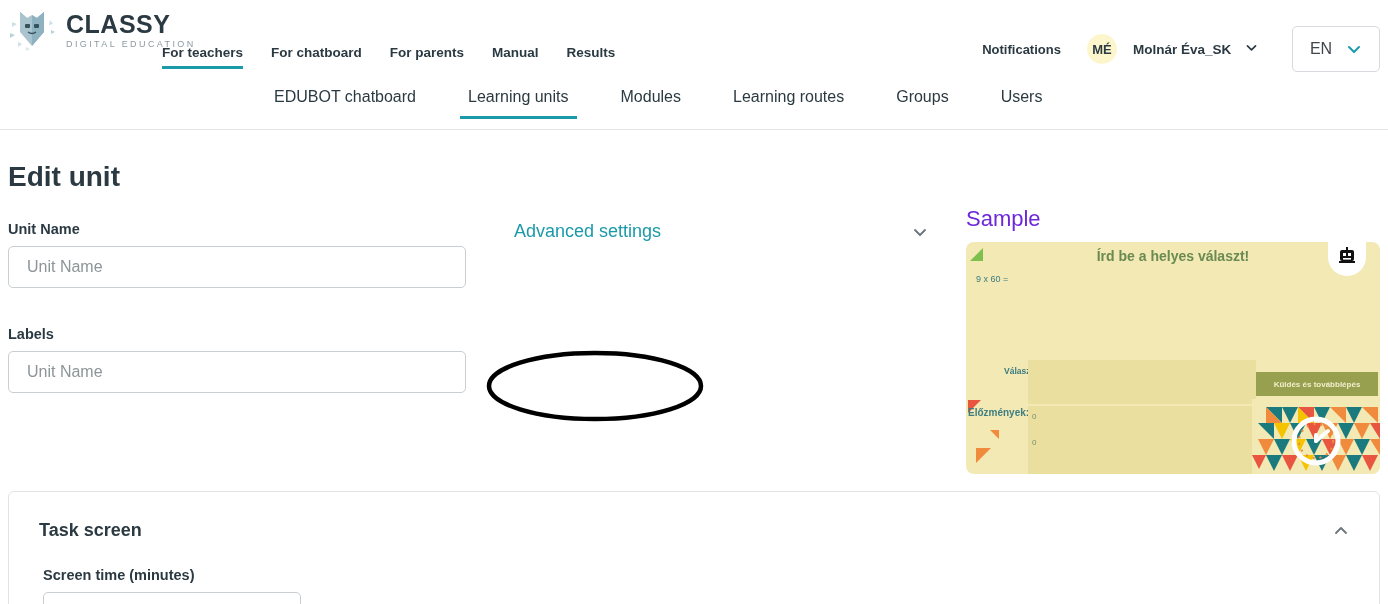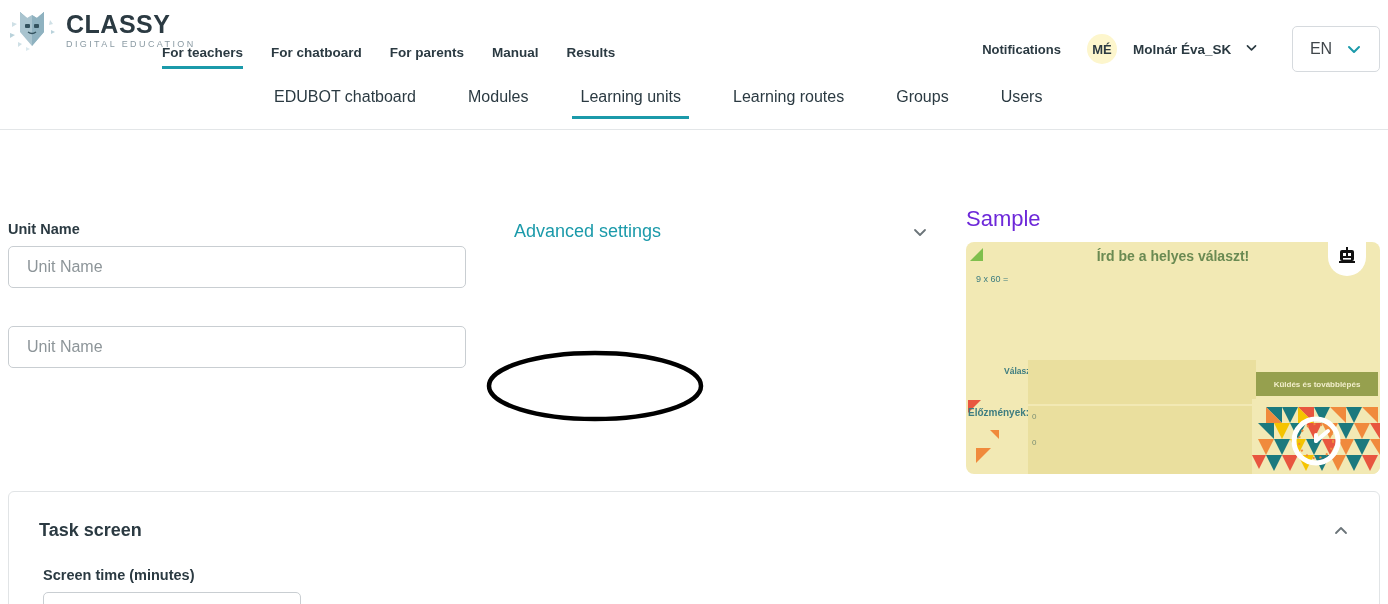--- a/index.html
+++ b/index.html
@@ -249,35 +249,37 @@
         <svg style="width:16px;height:16px" viewBox="0 0 16 16">
           <path d="M3 6 L8 11 L13 6" stroke="#1b9aaa" stroke-width="2" fill="none" stroke-linecap="round" stroke-linejoin="round"></path>
         </svg>
       </div>
     </div>
   </div>
 
   <div class="subnav">
     <div class="subnav-inner">
       <div class="subitem">EDUBOT chatboard</div>
+      <div class="subitem active">Learning units</div>
       <div class="subitem">Modules</div>
-      <div class="subitem active">Learning units</div>
       <div class="subitem">Learning routes</div>
       <div class="subitem">Groups</div>
       <div class="subitem">Users</div>
     </div>
   </div>
 
   <div class="content">
 
+    <div class="page-title">Edit unit</div>
 
     <div class="form-col">
       <div class="field-label">Unit Name</div>
       <input class="text-input" type="text" placeholder="Unit Name" style="">
       <div class="field-gap"></div>
+      <div class="field-label">Labels</div>
       <input class="text-input" type="text" placeholder="Unit Name" style="">
     </div>
 
     <div class="adv-row">
       <span class="adv-label">Advanced settings</span>
       <svg class="adv-chev" viewBox="0 0 16 16">
         <path d="M3 6 L8 11 L13 6" stroke="#6b7479" stroke-width="1.8" fill="none" stroke-linecap="round" stroke-linejoin="round"></path>
       </svg>
     </div>
 

